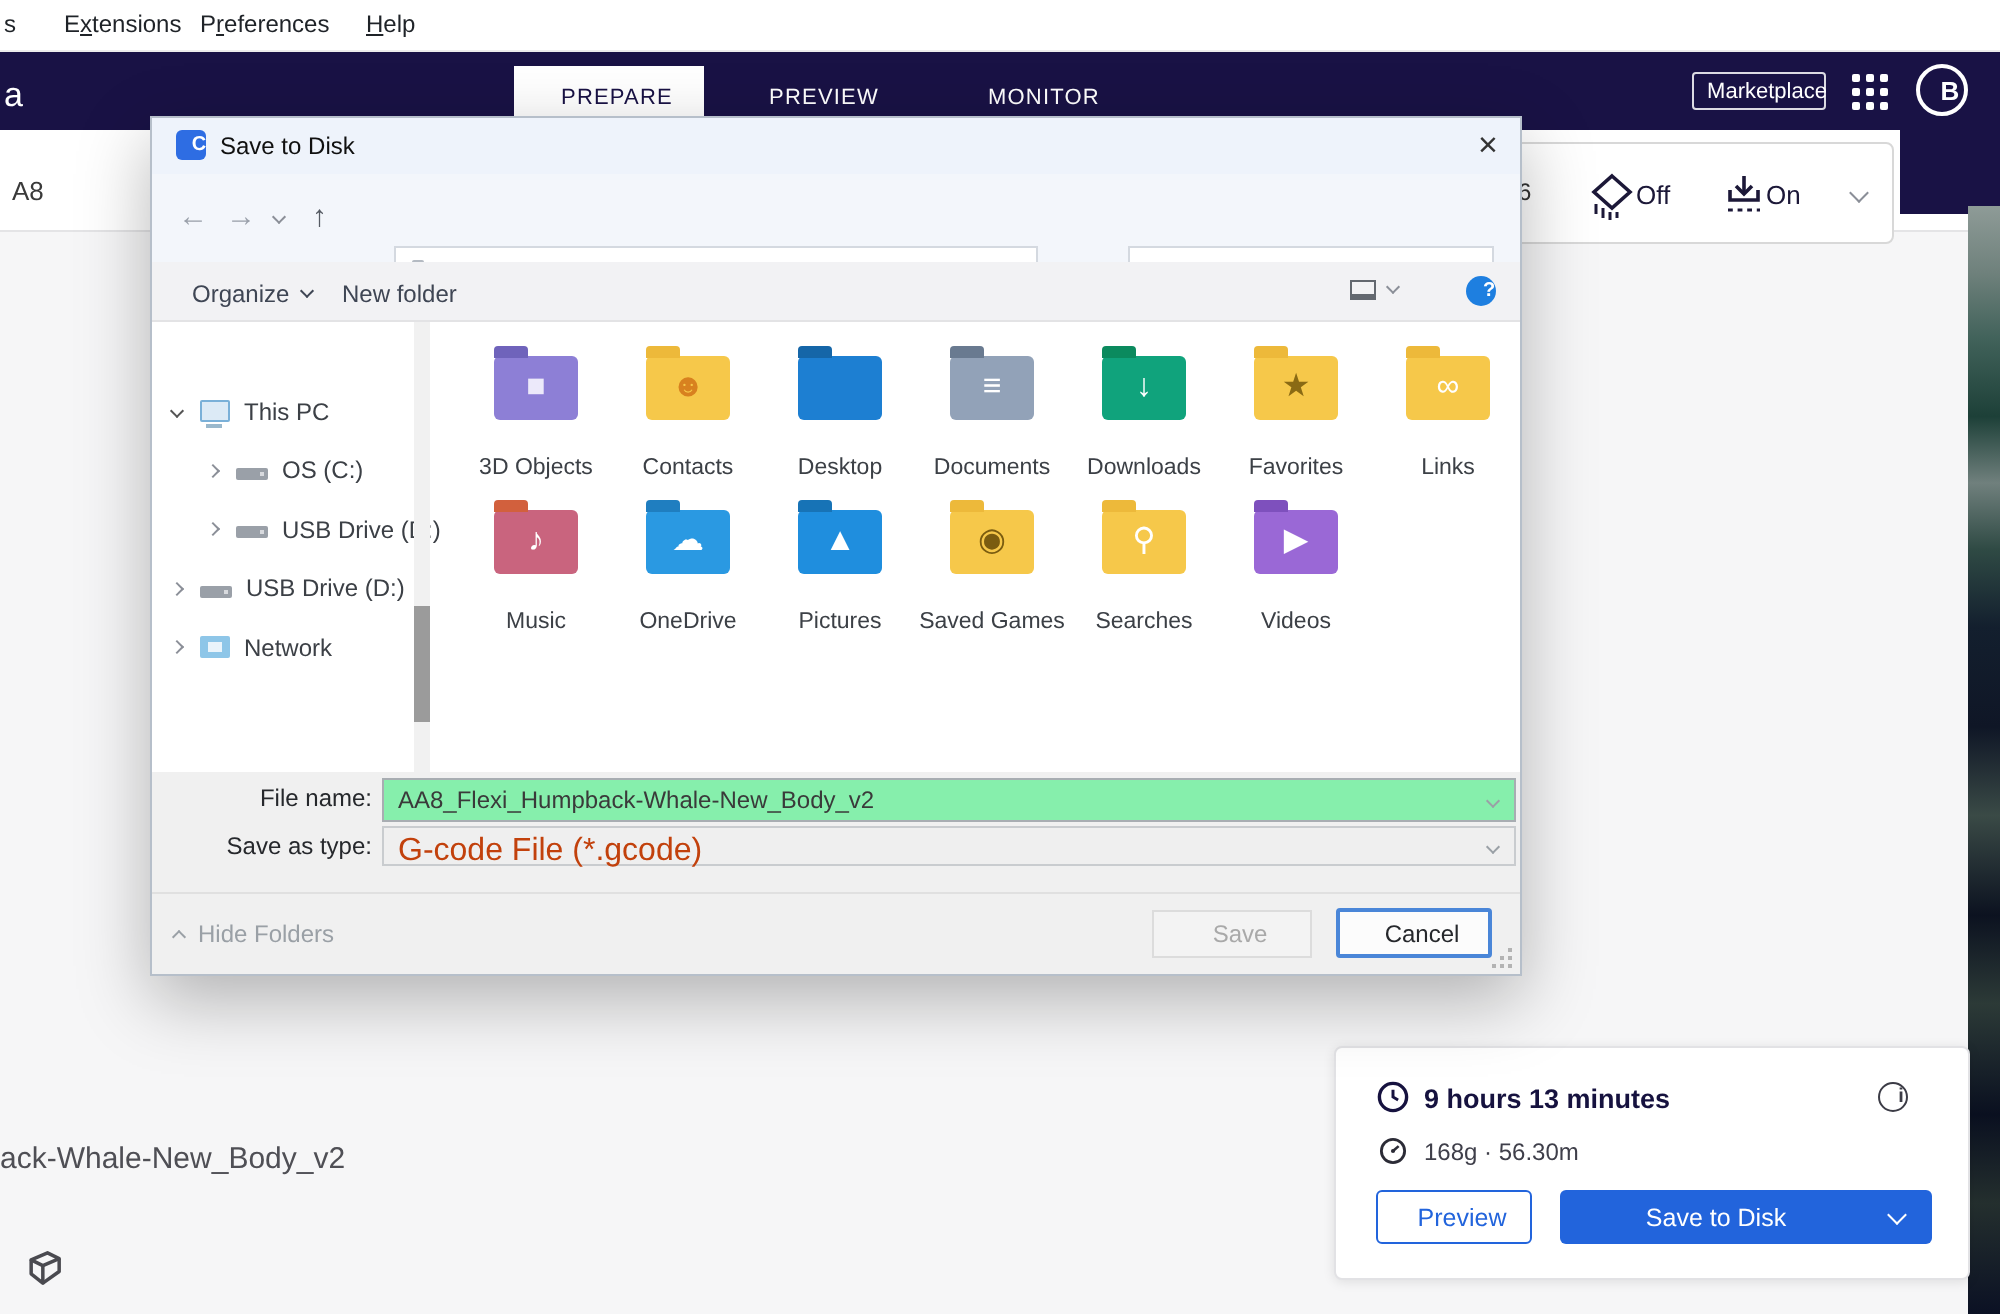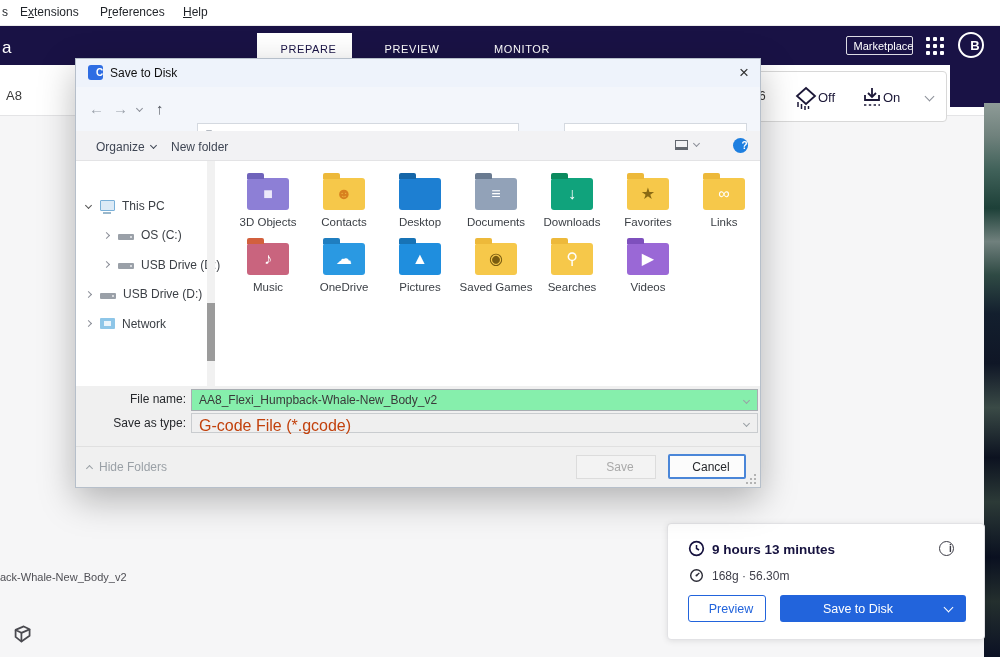--- a/index.html
+++ b/index.html
@@ -27,21 +27,21 @@
   
   .configbar { position:absolute; left:0; top:65px; width:100%; height:51px; background:#fff; border-bottom:1px solid #e4e4e6; z-index:2; }
   .printer-name { position:absolute; left:6px; top:88px; font-size:13px; color:#3a3a3a; z-index:3; }
   .settings-panel { position:absolute; left:756px; top:71px; width:191px; height:51px; background:#fff; border:1px solid #d8d8d8; border-radius:4px; z-index:5; }
   .partial6 { position:absolute; left:2px; top:17px; font-size:12px; color:#333; }
   .sp-label { position:absolute; top:18px; font-size:13px; color:#1c1838; }
   .sp-ic { position:absolute; top:13px; }
 
   
   .viewport { position:absolute; left:0; top:116px; width:1000px; height:541px; background:#f6f6f7; z-index:1; }
-  .model-name { position:absolute; left:0px; top:571px; font-size:11px; color:#4f4f55; z-index:2; }
+  .model-name { position:absolute; left:0px; top:571px; font-size:15px; color:#4f4f55; z-index:2; }
   .cube-btn { position:absolute; left:8px; top:620px; width:28px; height:28px; z-index:2; }
   .model-strip { position:absolute; left:984px; top:103px; width:16px; height:554px; z-index:6;
     background:linear-gradient(180deg,#8e9b97 0%,#6f817c 6%,#41625a 12%,#1d4038 19%,#70807d 25%,#2f4a44 31%,#131f2e 38%,#0f1626 47%,#3a4a46 55%,#0c1220 64%,#2c3a37 72%,#0a1020 82%,#242f2e 90%,#0b1124 100%); }
 
   
   .output-card { position:absolute; left:667px; top:523px; width:318px; height:117px; background:#fff; border:1px solid #e2e2e5; border-radius:4px; box-shadow:0 1px 6px rgba(0,0,0,.10); z-index:10; }
   .oc-time { position:absolute; left:44px; top:18px; font-size:13.5px; font-weight:bold; color:#16123f; }
   .oc-mat { position:absolute; left:44px; top:45px; font-size:12px; color:#3f3f4a; }
   .oc-clock { position:absolute; left:20px; top:16px; }
   .oc-spool { position:absolute; left:21px; top:44px; }
@@ -103,21 +103,21 @@
   .tree-thumb { position:absolute; left:131px; top:142px; width:8px; height:58px; background:#9b9b9b; }
 
   
   .grid { position:absolute; left:154px; top:12px; width:532px; }
   .grid-row { display:flex; }
   .grid-row.r2 { margin-top:9px; }
   .tile { width:76px; display:flex; flex-direction:column; align-items:center; padding-top:5px; }
   .folder { width:42px; height:32px; border-radius:3px; position:relative; background:var(--base); }
   .folder::before { content:""; position:absolute; left:0; top:-5px; width:17px; height:6px; border-radius:2px 2px 0 0; background:var(--tab); }
   .folder .glyph { position:absolute; inset:0; display:flex; align-items:center; justify-content:center; font-size:16px; line-height:1; color:var(--gcol); }
-  .tile-label { margin-top:5px; font-size:11.5px; color:#3c4046; text-align:center; line-height:1.25; }
+  .tile-label { margin-top:17px; font-size:11.5px; color:#3c4046; text-align:center; line-height:1.25; }
 
   
   .flabel { position:absolute; left:0; width:110px; text-align:right; font-size:12px; color:#26282c; }
   .fname-field { position:absolute; left:115px; top:330px; width:567px; height:22px; background:#86efac; border:1px solid #a8adb2; }
   .fname-text { position:absolute; left:7px; top:3px; font-size:12px; color:#3a3a3a; white-space:nowrap; }
   .stype-field { position:absolute; left:115px; top:354px; width:567px; height:20px; background:#efefef; border:1px solid #c9cccf; }
   .stype-text { position:absolute; left:7px; top:3px; font-size:16px; color:#c2410c; }
   .field-chev { position:absolute; right:8px; top:8px; }
 
   
@@ -127,21 +127,21 @@
   .dlg-cancel { position:absolute; left:592px; top:7px; width:78px; height:25px; background:#fcfcfc; border:2px solid #4a86d8; border-radius:2px; color:#26282c; font-size:12px; }
   .grip { position:absolute; right:4px; bottom:11px; width:2px; height:2px; background:#b3b3b3; box-shadow:-4px 4px 0 #b3b3b3, 0 4px 0 #b3b3b3, 0 8px 0 #b3b3b3, -4px 8px 0 #b3b3b3, -8px 8px 0 #b3b3b3; }
 </style>
 </head>
 <body>
 
 <div id="app">
 
   <div class="menubar">
     <span class="mi" style="left:2px"><span>s</span></span>
-    <span class="mi" style="left:20px"><span>E</span><span class="acc">x</span><span>tensions</span></span>
+    <span class="mi" style="left:32px"><span>E</span><span class="acc">x</span><span>tensions</span></span>
     <span class="mi" style="left:100px"><span>P</span><span class="acc">r</span><span>eferences</span></span>
     <span class="mi" style="left:183px"><span></span><span class="acc">H</span><span>elp</span></span>
   </div>
 
   <div class="header">
     <span class="logo-a">a</span>
     <div class="tab active flexc" style="left:257px;width:95px">PREPARE</div>
     <div class="tab flexc" style="left:370px;width:76px">PREVIEW</div>
     <div class="tab flexc" style="left:478px;width:80px">MONITOR</div>
     <div class="marketplace-btn flexc">Marketplace</div>

